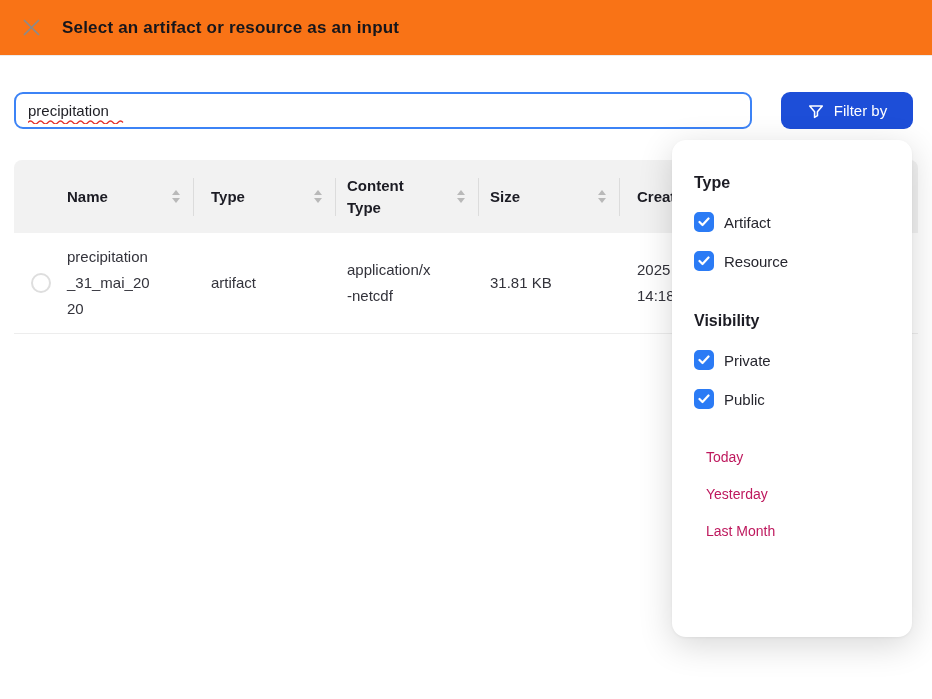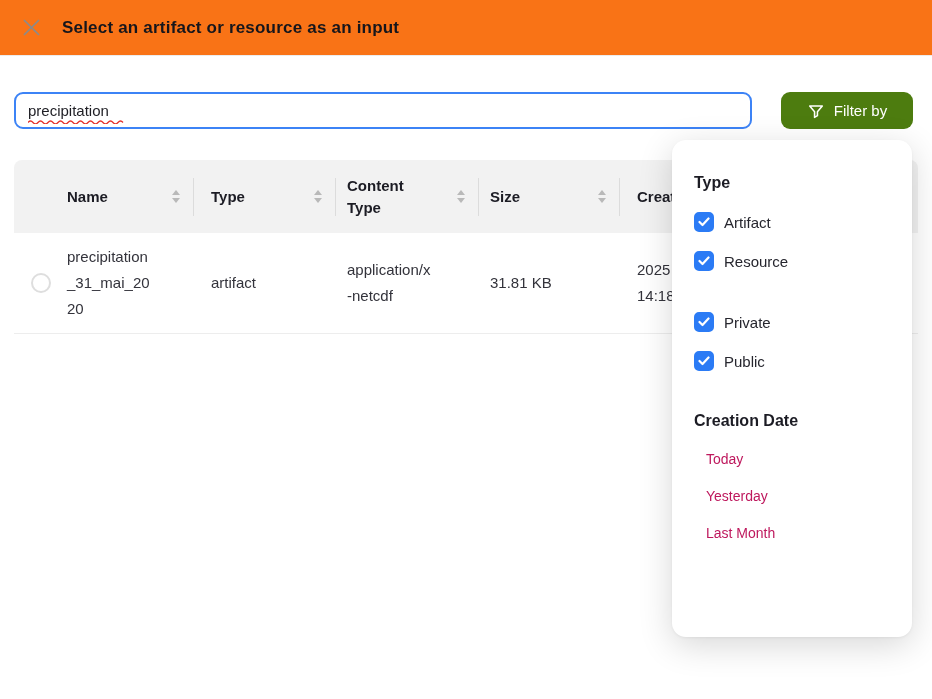--- a/index.html
+++ b/index.html
@@ -22,21 +22,21 @@
   
   .toolbar { position:absolute; top:92px; left:14px; width:899px; height:37px; display:flex; }
   .searchbox {
     width:738px; height:37px; border:2px solid #3c83f6; border-radius:9px;
     display:flex; align-items:center; padding:0 12px; background:#fff;
   }
   .search-text { position:relative; display:inline-block; font-size:15px; color:#1e1e24; line-height:20px; }
   .search-text svg { position:absolute; left:0; bottom:-3px; }
   .filter-btn {
     margin-left:auto; width:132px; height:37px; border:none; cursor:pointer;
-    background:#4d7c0f; color:#fff; border-radius:9px;
+    background:#1d4ed8; color:#fff; border-radius:9px;
     display:flex; align-items:center; justify-content:center; gap:9px;
     font-family:inherit; font-size:15px; font-weight:500;
   }
 
   
   .table { position:absolute; top:160px; left:14px; width:904px; }
   .thead {
     display:flex; align-items:flex-end; height:73px;
     background:#f2f2f2; border-radius:8px 8px 0 0;
   }
@@ -198,38 +198,38 @@
       <span class="checkbox checked">
         <svg width="12" height="10" viewBox="0 0 12 10">
             <polyline points="1.5,5 4.5,8 10.5,1.5" fill="none" stroke="#ffffff" stroke-width="2.2" stroke-linecap="round" stroke-linejoin="round"></polyline>
           </svg>
       </span>
       <span class="opt-label">Resource</span>
     </div>
   </div>
 
   <div class="section-visibility">
+    <h3>Visibility</h3>
     <div class="opt">
       <span class="checkbox checked">
         <svg width="12" height="10" viewBox="0 0 12 10">
             <polyline points="1.5,5 4.5,8 10.5,1.5" fill="none" stroke="#ffffff" stroke-width="2.2" stroke-linecap="round" stroke-linejoin="round"></polyline>
           </svg>
       </span>
       <span class="opt-label">Private</span>
     </div>
     <div class="opt">
       <span class="checkbox checked">
         <svg width="12" height="10" viewBox="0 0 12 10">
             <polyline points="1.5,5 4.5,8 10.5,1.5" fill="none" stroke="#ffffff" stroke-width="2.2" stroke-linecap="round" stroke-linejoin="round"></polyline>
           </svg>
       </span>
       <span class="opt-label">Public</span>
     </div>
   </div>
 
   <div class="section-dates">
-    <h3>Creation Date</h3>
     <div class="dateopt">Today</div>
     <div class="dateopt">Yesterday</div>
     <div class="dateopt">Last Month</div>
   </div>
 
 </div>
 
 </body></html>

